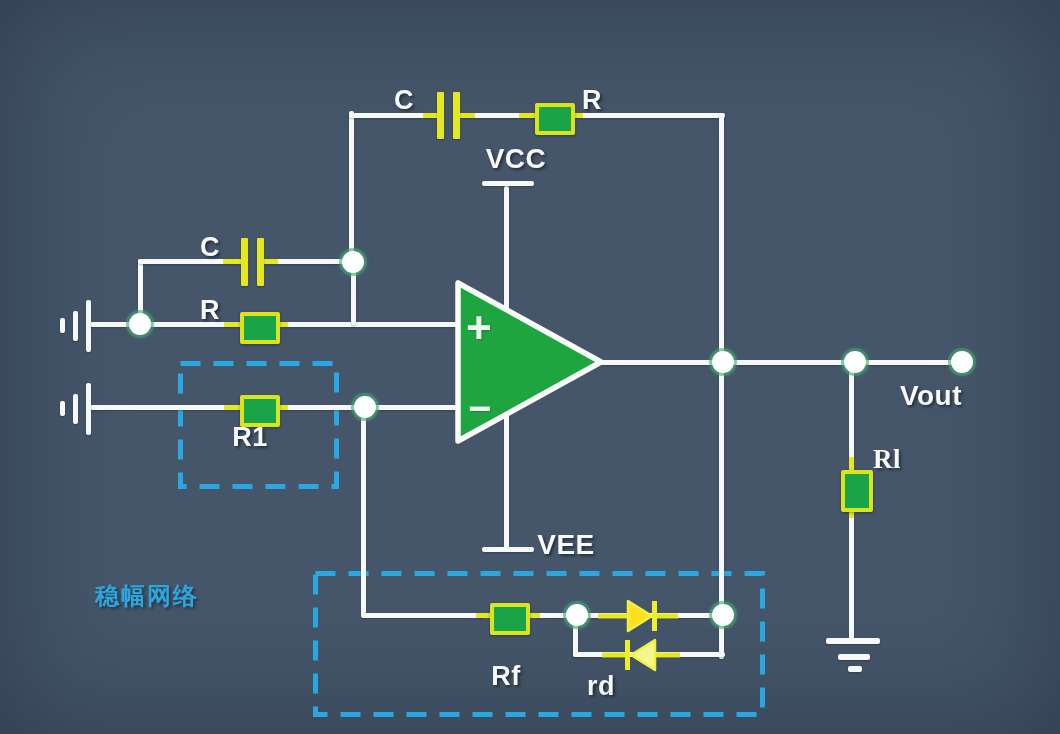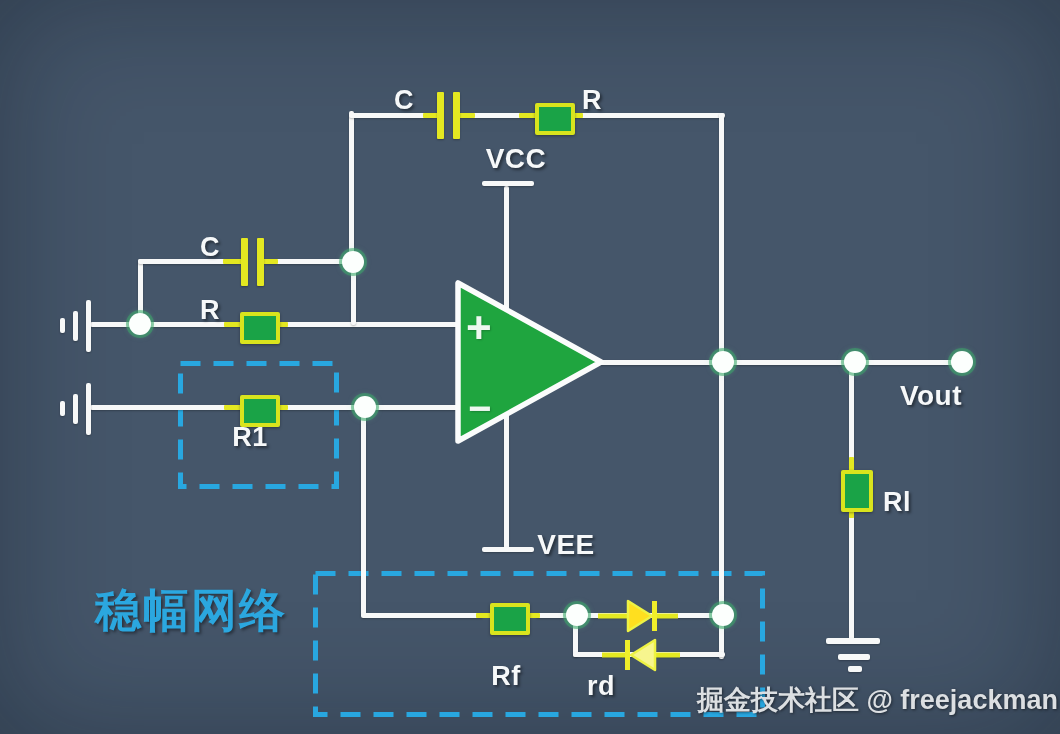--- a/index.html
+++ b/index.html
@@ -14,21 +14,21 @@
   .plate{position:absolute;width:7px;height:48px;background:#e4e821;border-radius:1px;box-shadow:0 1px 2px rgba(0,0,0,.3);}
   .res{position:absolute;width:32px;height:24px;background:#1aa347;border:4px solid #d9e41d;border-radius:2px;box-sizing:content-box;box-shadow:0 1px 3px rgba(0,0,0,.35);}
   .resv{position:absolute;width:24px;height:34px;background:#1aa347;border:4px solid #d9e41d;border-radius:2px;box-sizing:content-box;box-shadow:0 1px 3px rgba(0,0,0,.35);}
   .node{position:absolute;width:22px;height:22px;border-radius:50%;background:#fcfffd;
         box-shadow:0 0 0 3px rgba(58,165,104,.55),0 0 6px rgba(120,230,170,.5);}
   .gbar{position:absolute;background:#f7f8f8;border-radius:2px;box-shadow:0 1px 2px rgba(0,0,0,.25);}
   .lbl{position:absolute;color:#f6f8f9;font-weight:bold;font-size:27px;text-align:center;
        text-shadow:2px 2px 3px rgba(0,0,0,.45);letter-spacing:.5px;white-space:nowrap;}
   .opsign{position:absolute;color:#eef8f0;font-weight:bold;text-shadow:1px 1px 2px rgba(0,0,0,.2);}
   .dashedbox{position:absolute;}
-  .stablabel{position:absolute;color:#2ba7df;font-weight:bold;font-size:46px;
+  .stablabel{position:absolute;color:#2ba7df;font-weight:bold;font-size:24px;
              text-shadow:2px 2px 3px rgba(0,0,0,.4);letter-spacing:2px;white-space:nowrap;}
   .watermark{position:absolute;color:#dcdfe2;font-weight:600;font-size:27px;
              text-shadow:1px 1px 3px rgba(0,0,0,.5);white-space:nowrap;}
   svg{display:block;}
 </style>
 </head>
 <body>
 
 <div id="stage">
 
@@ -146,19 +146,18 @@
   <div class="lbl" style="left:388px;top:85px;width:32px;">C</div>
   <div class="lbl" style="left:576px;top:85px;width:32px;">R</div>
   <div class="lbl" style="left:480px;top:143px;width:72px;font-size:28px;">VCC</div>
   <div class="lbl" style="left:194px;top:232px;width:32px;">C</div>
   <div class="lbl" style="left:194px;top:295px;width:32px;">R</div>
   <div class="lbl" style="left:226px;top:422px;width:48px;">R1</div>
   <div class="lbl" style="left:530px;top:529px;width:72px;font-size:28px;">VEE</div>
   <div class="lbl" style="left:482px;top:631px;width:48px;margin-top:30px;">Rf</div>
   <div class="lbl" style="left:577px;top:671px;width:48px;text-align:center;">rd</div>
   <div class="lbl" style="left:895px;top:380px;width:72px;font-size:28px;">Vout</div>
-  <div class="lbl" style="left:863px;top:487px;width:48px;text-align:right;">Rl</div>
+  <div class="lbl" style="left:863px;top:444px;width:48px;text-align:center;font-family:Liberation Serif, serif;">Rl</div>
 
   <div class="stablabel" style="left:95px;top:580px;">稳幅网络</div>
 
-  <div class="watermark" style="left:697px;top:682px;">掘金技术社区 @ freejackman</div>
 
 </div>
 
 </body></html>

